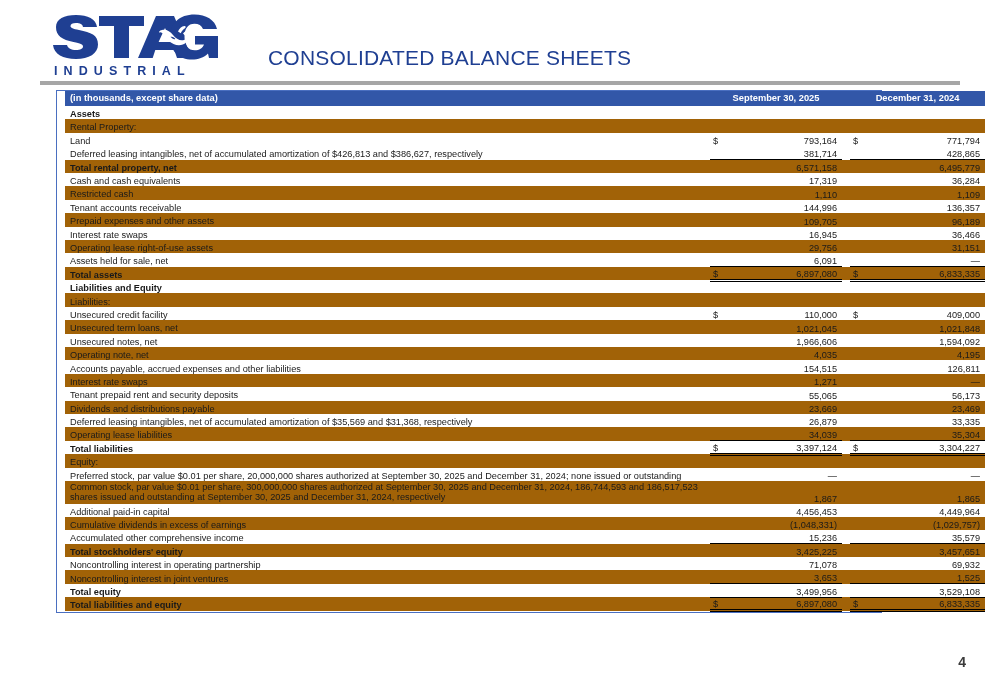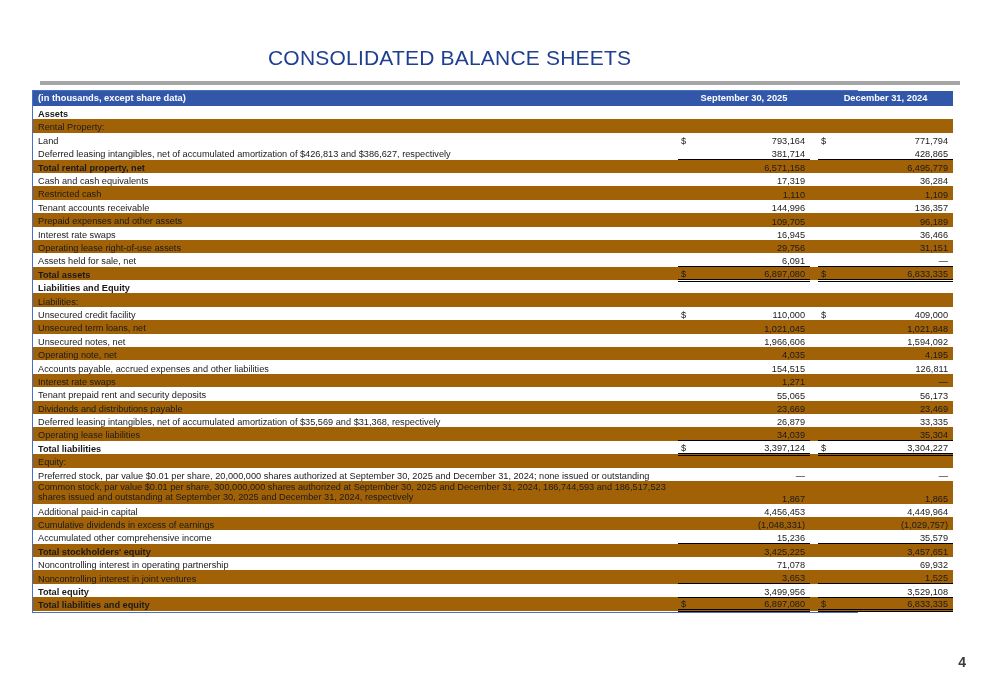--- a/index.html
+++ b/index.html
@@ -56,25 +56,26 @@
     left: 40px;
     top: 81px;
     width: 920px;
     height: 4px;
     background: #a6a6a6;
   }
 
   
   .table-wrap {
     position: absolute;
-    left: 32px;
+    left: 56px;
     top: 90px;
     width: 826px;
     border: 1px solid #4a6fc0;
     box-sizing: border-box;
+    padding-left: 8px;
   }
   table.bs {
     width: 100%;
     border-collapse: collapse;
     font-size: 9.2px;
     table-layout: fixed;
   }
   table.bs td, table.bs th {
     padding: 0;
     vertical-align: bottom;
@@ -169,20 +170,44 @@
     font-size: 14px;
     font-weight: bold;
     color: #3b3b3b;
   }
 </style>
 </head>
 <body>
 
 <div class="page-header">
 
+  <div class="logo-block">
+    <svg class="logo-mark" width="168" height="48" viewBox="0 0 168 48">
+      <g fill="#1f3f92">
+
+        <path d="M4 13 C4 5 12 1 24 1 C36 1 44 5 45 13 L31 13 C30.5 10 28 9 24 9 C20.5 9 18.5 10 18.5 12 C18.5 14 21 14.8 27 16 C39 18.4 46 21 46 30.5 C46 39.5 37 45 24 45 C11 45 2 40 1 31 L15 31 C16 34.5 19 36 24 36 C28.5 36 31 34.7 31 32.5 C31 30.3 28.5 29.5 21.5 28 C10 25.7 4 22 4 13 Z"></path>
+
+        <path d="M47 2 L92 2 L92 12 L77 12 L77 44 L62 44 L62 12 L47 12 Z"></path>
+
+        <path d="M104 2 L122 2 L140 44 L125 44 L122.3 36 L103.3 36 L100.7 44 L86 44 Z M113 14 L106.6 28 L119.4 28 Z"></path>
+
+        <path d="M166 22 L166 44 L157 44 L156 39.5 C152 43.5 146 45.5 140 45.5 C127 45.5 118 37 118 23.2 C118 9.5 127.5 0.6 142.5 0.6 C154 0.6 163 6 165 15 L151 15 C149.6 11.6 146.6 9.8 142.5 9.8 C136 9.8 132.5 14.5 132.5 23 C132.5 31.5 136.2 36.3 142.8 36.3 C147.3 36.3 150.7 34.2 152 30.5 L143 30.5 L143 22 Z"></path>
+      </g>
+
+      <g fill="#ffffff">
+        <path d="M110 16 C114 15 118 17 121 21 C124 25 128 27 132 26 C134.5 25.4 135.5 27 134 28.5 C131 31.5 126 32 121.5 30 C117 28 114.5 24.5 112 21 C110.5 19 109 18 107.5 18.5 C106.3 18.9 107 16.4 110 16 Z"></path>
+        <path d="M131 19.5 C133 17 136 15.5 139 16 C140.5 16.3 140.3 18 138.8 18.4 C136.5 19 134.8 20.4 133.6 22.3 Z"></path>
+        <path d="M126 17.5 C127.2 14.5 129.6 12.4 132.4 12 C133.8 11.8 134.2 13.4 133 14.2 C131 15.5 129.6 17.2 128.8 19.2 Z"></path>
+      </g>
+      <g fill="#1f3f92">
+        <path d="M118.5 22.8 C120.5 22.2 122.5 23.2 123.4 25 C122 25.6 120.2 25 118.5 22.8 Z"></path>
+      </g>
+    </svg>
+    <div class="logo-word">INDUSTRIAL</div>
+  </div>
 
   <div class="doc-title">CONSOLIDATED BALANCE SHEETS</div>
 </div>
 
 <div class="header-rule"></div>
 
 <div class="table-wrap">
   <table class="bs">
     <colgroup>
       <col class="c-label">

